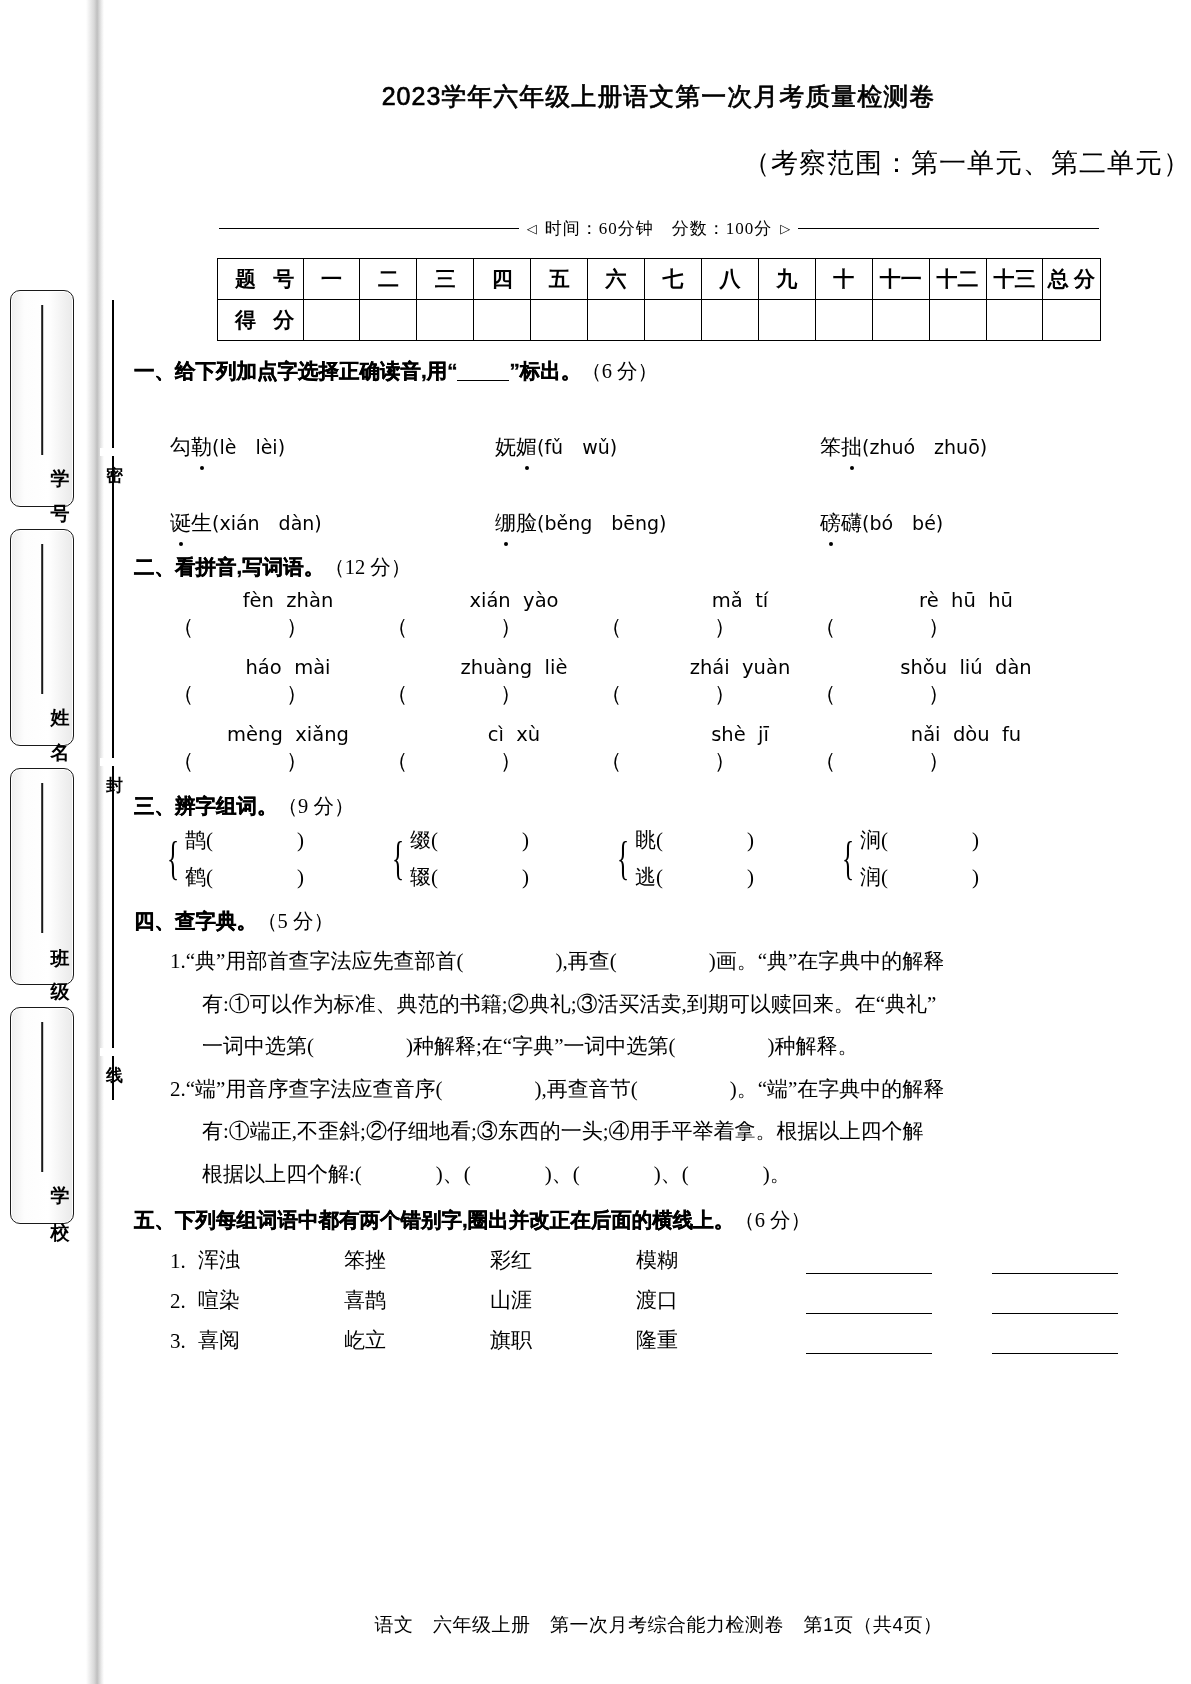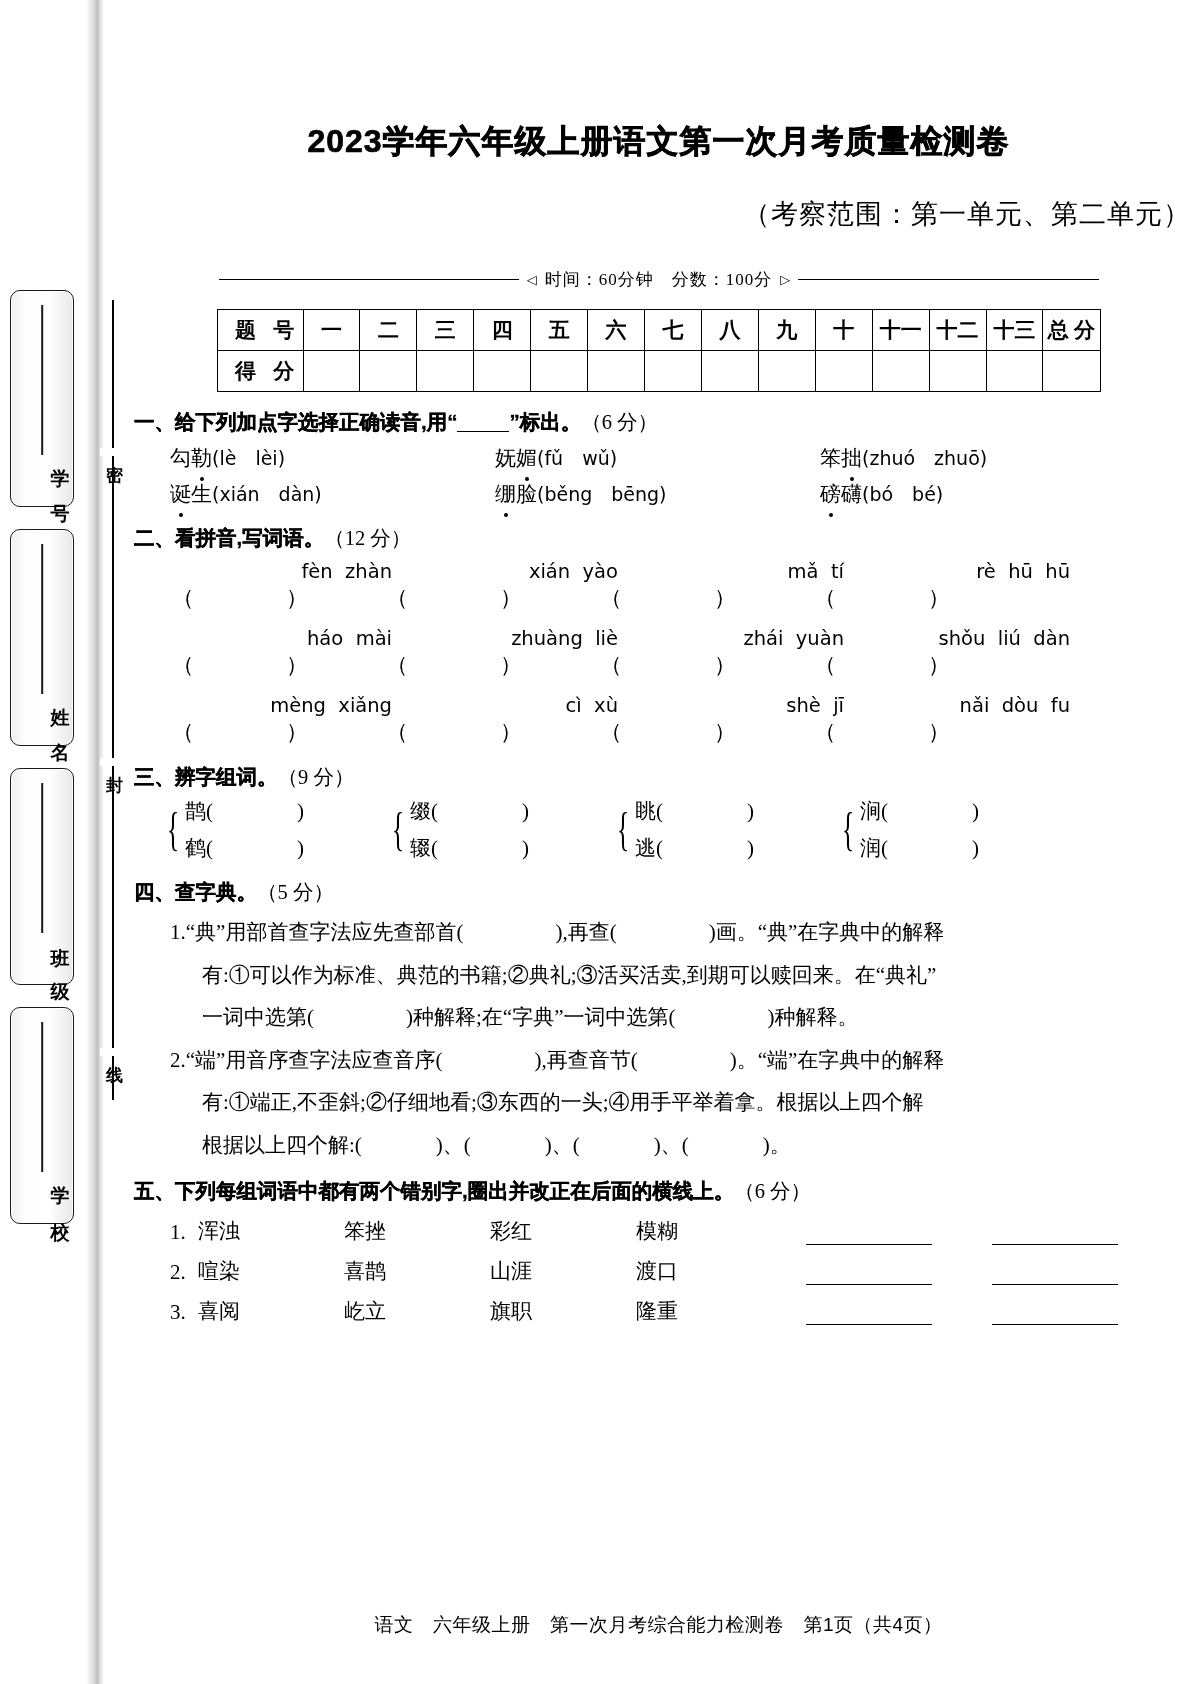--- a/index.html
+++ b/index.html
@@ -48,23 +48,23 @@
     position:absolute;left:100px;
     writing-mode:vertical-rl;text-orientation:upright;
     font-weight:700;font-size:17px;background:#fff;padding:4px 0;
     text-align:center;width:26px;
   }
 
   
   .content{position:absolute;left:126px;top:0;width:1065px;height:1684px;}
 
   .title{
-    text-align:center;margin-top:120px;
+    text-align:center;margin-top:80px;
     font-family:"Liberation Sans","DejaVu Sans",sans-serif;
-    font-weight:700;font-size:32px;letter-spacing:1px;
+    font-weight:400;font-size:25px;letter-spacing:1px;
     -webkit-text-stroke:0.7px #000;
   }
   .subtitle{
     text-align:right;margin-top:32px;
     font-family:"Liberation Sans","DejaVu Sans",sans-serif;
     font-size:27px;letter-spacing:1px;
   }
 
   .meta-row{
     margin:36px auto 0;width:880px;
@@ -91,34 +91,34 @@
   .sec-title{
     font-family:"Liberation Sans","DejaVu Sans",sans-serif;
     font-weight:700;font-size:20.5px;margin:14px 8px 6px 8px;
     -webkit-text-stroke:0.35px #000;
   }
   .sec-title .pts{font-weight:400;font-family:"Liberation Serif",serif;-webkit-text-stroke:0;}
   .ul-blank{display:inline-block;border-bottom:1.6px solid #000;width:52px;vertical-align:-3px;}
 
   
   .q1-row{display:flex;margin:8px 0 0 44px;font-size:21px;}
-  .q1-item{width:325px;white-space:nowrap;}
+  .q1-item{width:325px;white-space:nowrap;margin-top:40px;}
   .dotchar{position:relative;display:inline-block;}
   .dotchar::after{
     content:"";position:absolute;left:50%;bottom:-9px;
     width:4px;height:4px;border-radius:50%;background:#000;
     transform:translateX(-50%);
   }
   .py{font-family:"DejaVu Sans",sans-serif;font-size:19px;}
 
   
   .q2-block{margin:8px 0 0 40px;}
   .q2-line{display:flex;}
   .q2-cell{width:208px;}
-  .q2-py{font-family:"DejaVu Sans",sans-serif;font-size:19.5px;text-align:right;padding-left:18px;white-space:pre;}
+  .q2-py{font-family:"DejaVu Sans",sans-serif;font-size:19.5px;text-align:center;padding-left:18px;white-space:pre;}
   .q2-par{font-size:22px;padding-left:6px;letter-spacing:0;}
   .q2-par .gap{display:inline-block;width:92px;}
   .q2-rowgap{height:14px;}
 
   
   .q3-row{display:flex;margin:6px 0 0 36px;}
   .q3-group{width:225px;display:flex;align-items:center;}
   .brace{
     font-size:46px;line-height:1;font-family:"Liberation Serif",serif;
     margin-right:1px;transform:scaleX(0.55);display:inline-block;

